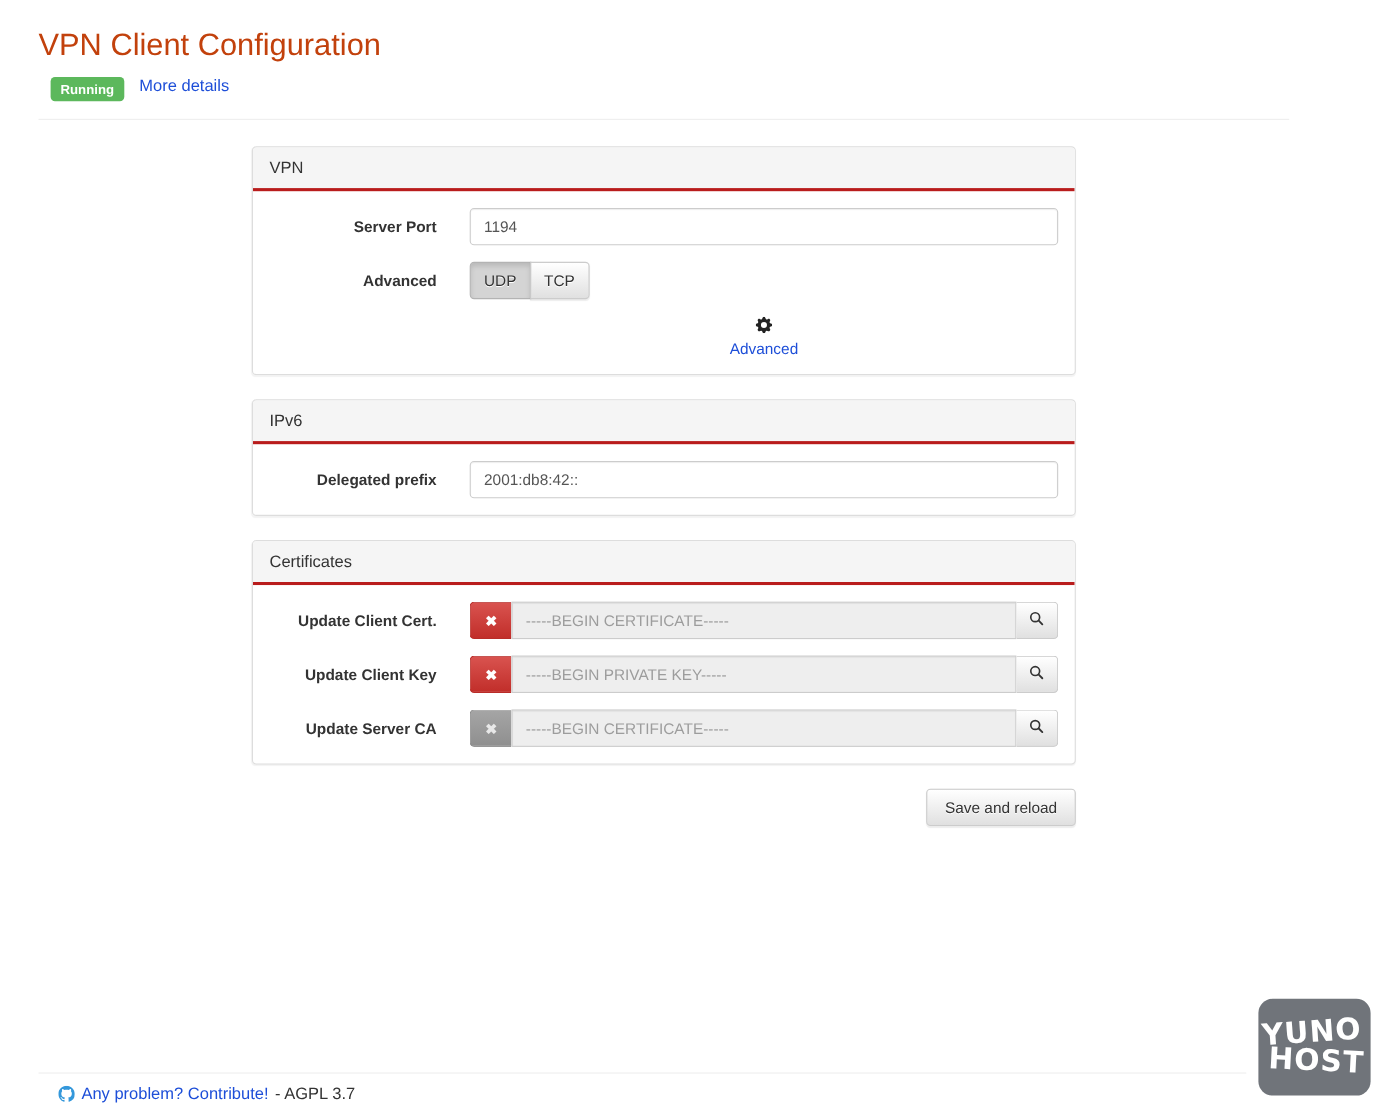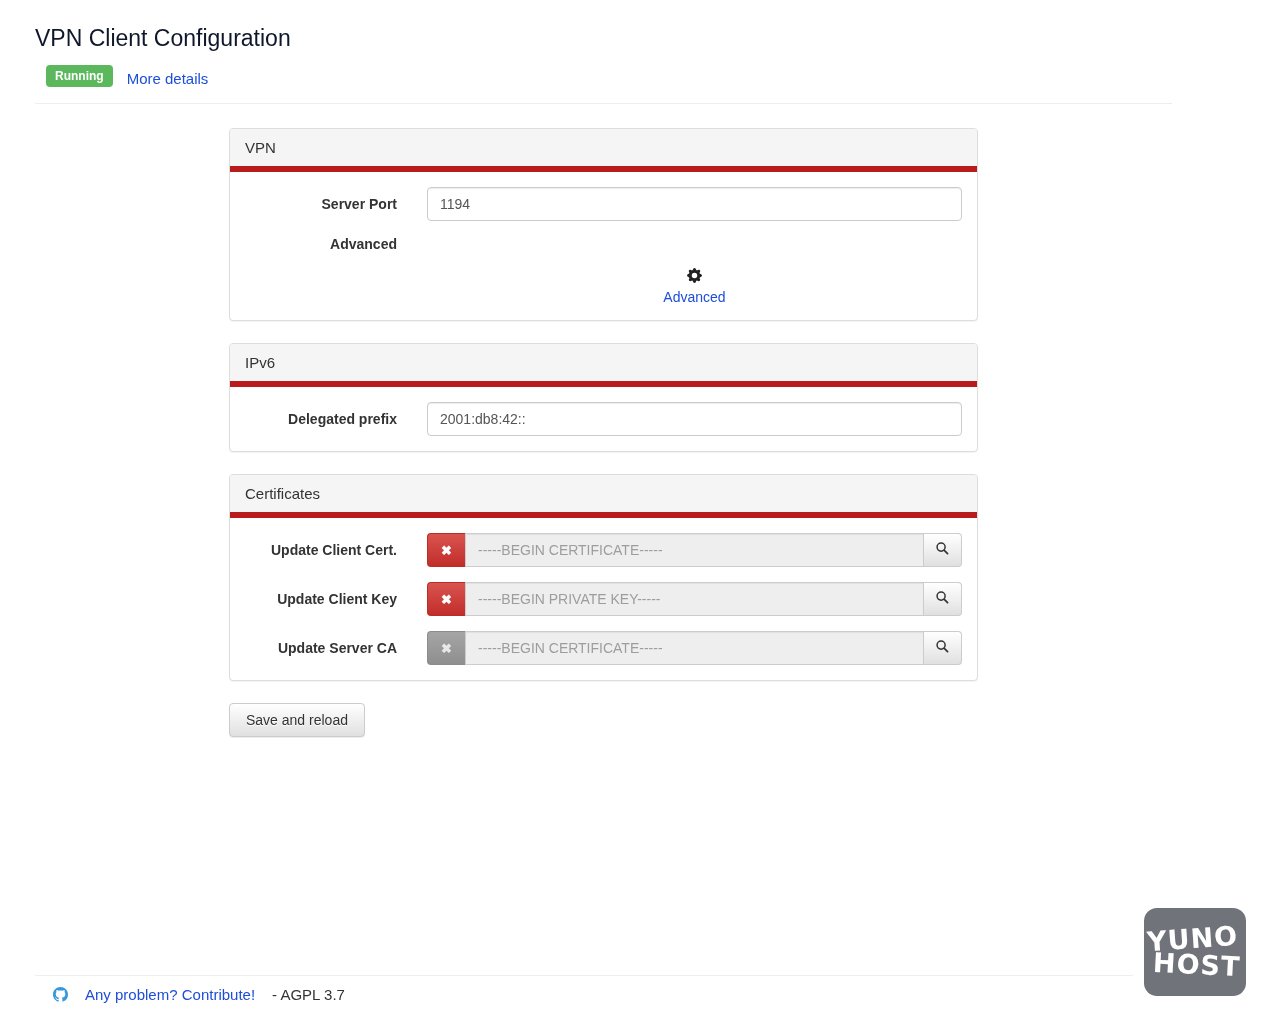--- a/index.html
+++ b/index.html
@@ -3,37 +3,37 @@
 <meta charset="utf-8">
 <style>
   * { margin: 0; padding: 0; box-sizing: border-box; }
   html, body { background: #fff; }
   body {
     width: 1266px; height: 1017px;
     font-family: "Liberation Sans", "DejaVu Sans", sans-serif;
     color: #333; position: relative; overflow: hidden;
   }
   .page-header { padding: 25px 0 0 35px; }
-  .page-title { font-size: 23px; font-weight: 500; color: #0f172a; letter-spacing: 0; }
-  .status-row { margin-top: 13px; display: flex; align-items: flex-end; gap: 14px; padding-left: 11px; }
+  .page-title { font-size: 28px; font-weight: 500; color: #c2410c; letter-spacing: 0; }
+  .status-row { margin-top: 13px; display: flex; align-items: flex-start; gap: 14px; padding-left: 11px; }
   .badge-running {
     display: inline-block; background: #5cb85c; color: #fff;
     font-size: 12px; font-weight: bold; padding: 4px 9px; border-radius: 4px;
   }
   a.link { color: #1d4ed8; text-decoration: none; font-size: 15px; cursor: pointer; }
   .hr-top { border: 0; border-top: 1px solid #eee; margin: 16px 94px 0 35px; }
 
   .main-col { width: 749px; margin: 24px 0 0 229px; }
 
   .panel {
     border: 1px solid #ddd; border-radius: 4px; background: #fff;
     box-shadow: 0 1px 1px rgba(0,0,0,0.05); margin-bottom: 22px;
   }
   .panel-heading {
-    background: #f5f5f5; border-bottom: 6px solid #b91c1c;
+    background: #f5f5f5; border-bottom: 3px solid #b91c1c;
     border-radius: 3px 3px 0 0; padding: 10px 15px;
   }
   .panel-title { font-size: 15px; color: #333; }
   .panel-body { padding: 15px; }
 
   .form-row { display: flex; align-items: center; margin-bottom: 15px; }
   .form-row:last-child { margin-bottom: 0; }
   .control-label {
     width: 152px; text-align: right; font-size: 14px; font-weight: bold;
     color: #333; flex: 0 0 152px;
@@ -88,27 +88,27 @@
   .x-glyph { color: #fff; font-size: 13px; font-weight: bold; line-height: 1; }
   .ig-btn-gray .x-glyph { color: #e8e8e8; }
   input.cert-input {
     flex: 1; height: 34px; border: 1px solid #ccc; border-radius: 0;
     background: #eee; padding: 6px 12px; font-size: 14px; color: #555;
     font-family: "Liberation Sans", "DejaVu Sans", sans-serif;
     box-shadow: inset 0 1px 1px rgba(0,0,0,0.06); outline: none; cursor: not-allowed;
   }
   input.cert-input::placeholder { color: #9d9d9d; opacity: 1; }
 
-  .save-row { display: flex; justify-content: flex-start; margin-top: 22px; }
+  .save-row { display: flex; justify-content: flex-end; margin-top: 22px; }
   .btn-save { padding: 6px 16px; }
 
   .footer { position: absolute; left: 0; right: 0; bottom: 0; }
   .hr-footer { border: 0; border-top: 1px solid #eee; margin: 0 133px 0 35px; }
   .footer-line {
-    padding: 10px 0 14px 53px; display: flex; align-items: center; gap: 17px;
+    padding: 10px 0 14px 53px; display: flex; align-items: center; gap: 6px;
     font-size: 15px;
   }
   .footer-license { color: #333; font-size: 15px; }
   .github-icon svg { display: block; }
 
   .yuno-logo {
     position: absolute; left: 1144px; top: 908px; width: 102px; height: 88px;
     background: #70747a; border-radius: 13px; color: #fff;
     display: flex; flex-direction: column; align-items: center; justify-content: center;
     line-height: 0.95; overflow: hidden;
@@ -140,20 +140,26 @@
     </div>
     <div class="panel-body">
       <div class="form-row">
         <label class="control-label">Server Port</label>
         <div class="control-field">
           <input class="form-input" type="text" value="1194" style="">
         </div>
       </div>
       <div class="form-row">
         <label class="control-label">Advanced</label>
+        <div class="control-field">
+          <div class="btn-group">
+            <button class="btn active">UDP</button>
+            <button class="btn">TCP</button>
+          </div>
+        </div>
       </div>
       <div class="advanced-row">
         <span class="gear-icon">
           <svg width="15" height="15" viewBox="0 0 16 16" fill="#222">
               <path d="M9.405 1.05c-.413-1.4-2.397-1.4-2.81 0l-.1.34a1.464 1.464 0 0 1-2.105.872l-.31-.17c-1.283-.698-2.686.705-1.987 1.987l.169.311c.446.82.023 1.841-.872 2.105l-.34.1c-1.4.413-1.4 2.397 0 2.81l.34.1a1.464 1.464 0 0 1 .872 2.105l-.17.31c-.698 1.283.705 2.686 1.987 1.987l.311-.169a1.464 1.464 0 0 1 2.105.872l.1.34c.413 1.4 2.397 1.4 2.81 0l.1-.34a1.464 1.464 0 0 1 2.105-.872l.31.17c1.283.698 2.686-.705 1.987-1.987l-.169-.311a1.464 1.464 0 0 1 .872-2.105l.34-.1c1.4-.413 1.4-2.397 0-2.81l-.34-.1a1.464 1.464 0 0 1-.872-2.105l.17-.31c.698-1.283-.705-2.686-1.987-1.987l-.311.169a1.464 1.464 0 0 1-2.105-.872l-.1-.34zM8 10.93a2.93 2.93 0 1 1 0-5.86 2.93 2.93 0 0 1 0 5.86z"></path>
             </svg>
         </span>
         <a class="link">Advanced</a>
       </div>
     </div>

